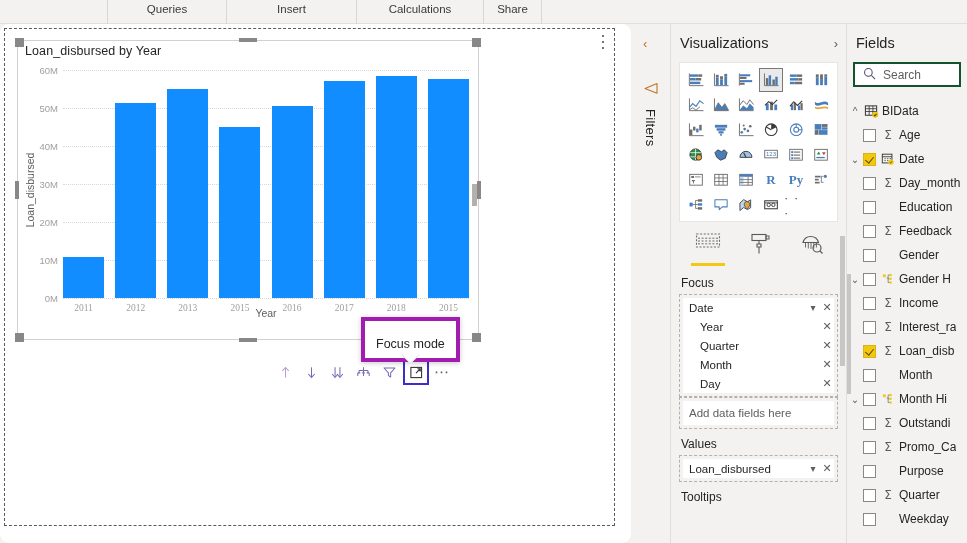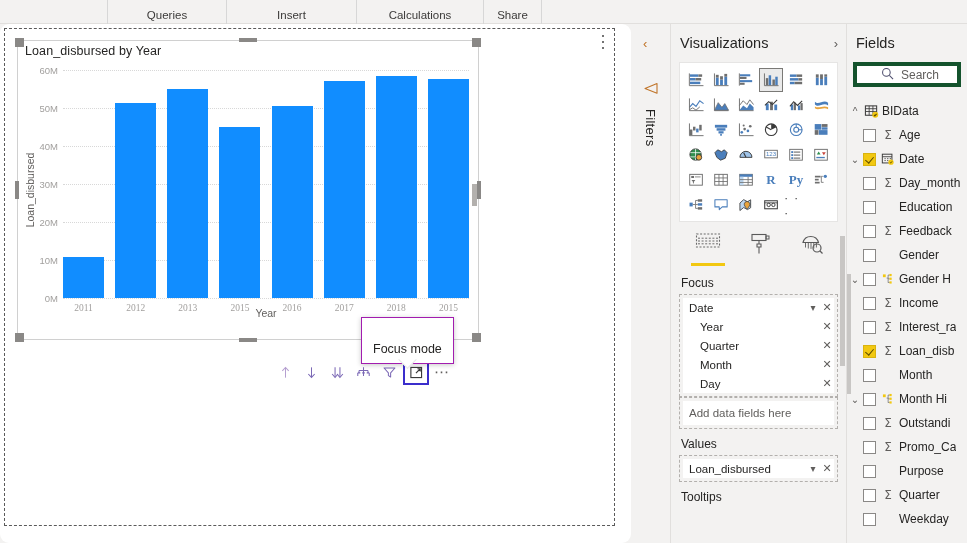--- a/index.html
+++ b/index.html
@@ -26,21 +26,21 @@
   .ribbon-groups {
     position: absolute; left: 0; top: 0; height: 24px;
     display: flex; align-items: flex-end;
   }
   .rgroup {
     height: 24px;
     display: flex; align-items: flex-end; justify-content: center;
     border-right: 1px solid #d7d7d7;
     font-size: 11.5px;
     color: #3b3a39;
-    padding-bottom: 3px;
+    padding-bottom: 9px;
   }
   .rgroup.noborder { border-right: none; }
   .rgroup-label { white-space: nowrap; }
 
   
   .canvas-wrap {
     position: absolute; left: 0; top: 24px;
     width: 631px; height: 519px;
     background: #ffffff;
     overflow: hidden;
@@ -172,23 +172,23 @@
     width: 22px; height: 24px;
     display: flex; align-items: center; justify-content: center;
     color: #605e5c; font-size: 15px; letter-spacing: 1px;
   }
 
   
   .tooltip {
     position: absolute;
     left: 356px; top: 288px;
     background: #ffffff;
-    border: 1px solid #a21caf;
+    border: 4px solid #a21caf;
     box-shadow: 0 1px 5px rgba(0,0,0,.22);
-    padding: 24px 11px 7px 11px;
+    padding: 16px 11px 7px 11px;
     font-size: 12.5px;
     color: #252423;
     white-space: nowrap;
     z-index: 30;
   }
   .tooltip::after {
     content: "";
     position: absolute;
     left: 50%; margin-left: -6px; bottom: -6px;
     width: 12px; height: 12px;
@@ -315,23 +315,23 @@
   }
   .fields-header {
     height: 38px; display: flex; align-items: center;
     padding-left: 9px;
     font-size: 14.5px; color: #252423;
   }
   .search-box {
     margin: 0 6px 0 6px;
     height: 25px;
     background: #ffffff;
-    border: 4px solid #14532d;
+    border: 2px solid #14532d;
     display: flex; align-items: center;
-    gap: 7px; padding-left: 24px;
+    gap: 7px; padding-left: 8px;
   }
   .search-box .ph { font-size: 12px; color: #605e5c; }
   .fields-list { margin-top: 12px; }
   .fl-row {
     height: 24px;
     display: flex; align-items: center;
     font-size: 12px; color: #252423;
     white-space: nowrap;
   }
   .fl-chev {

